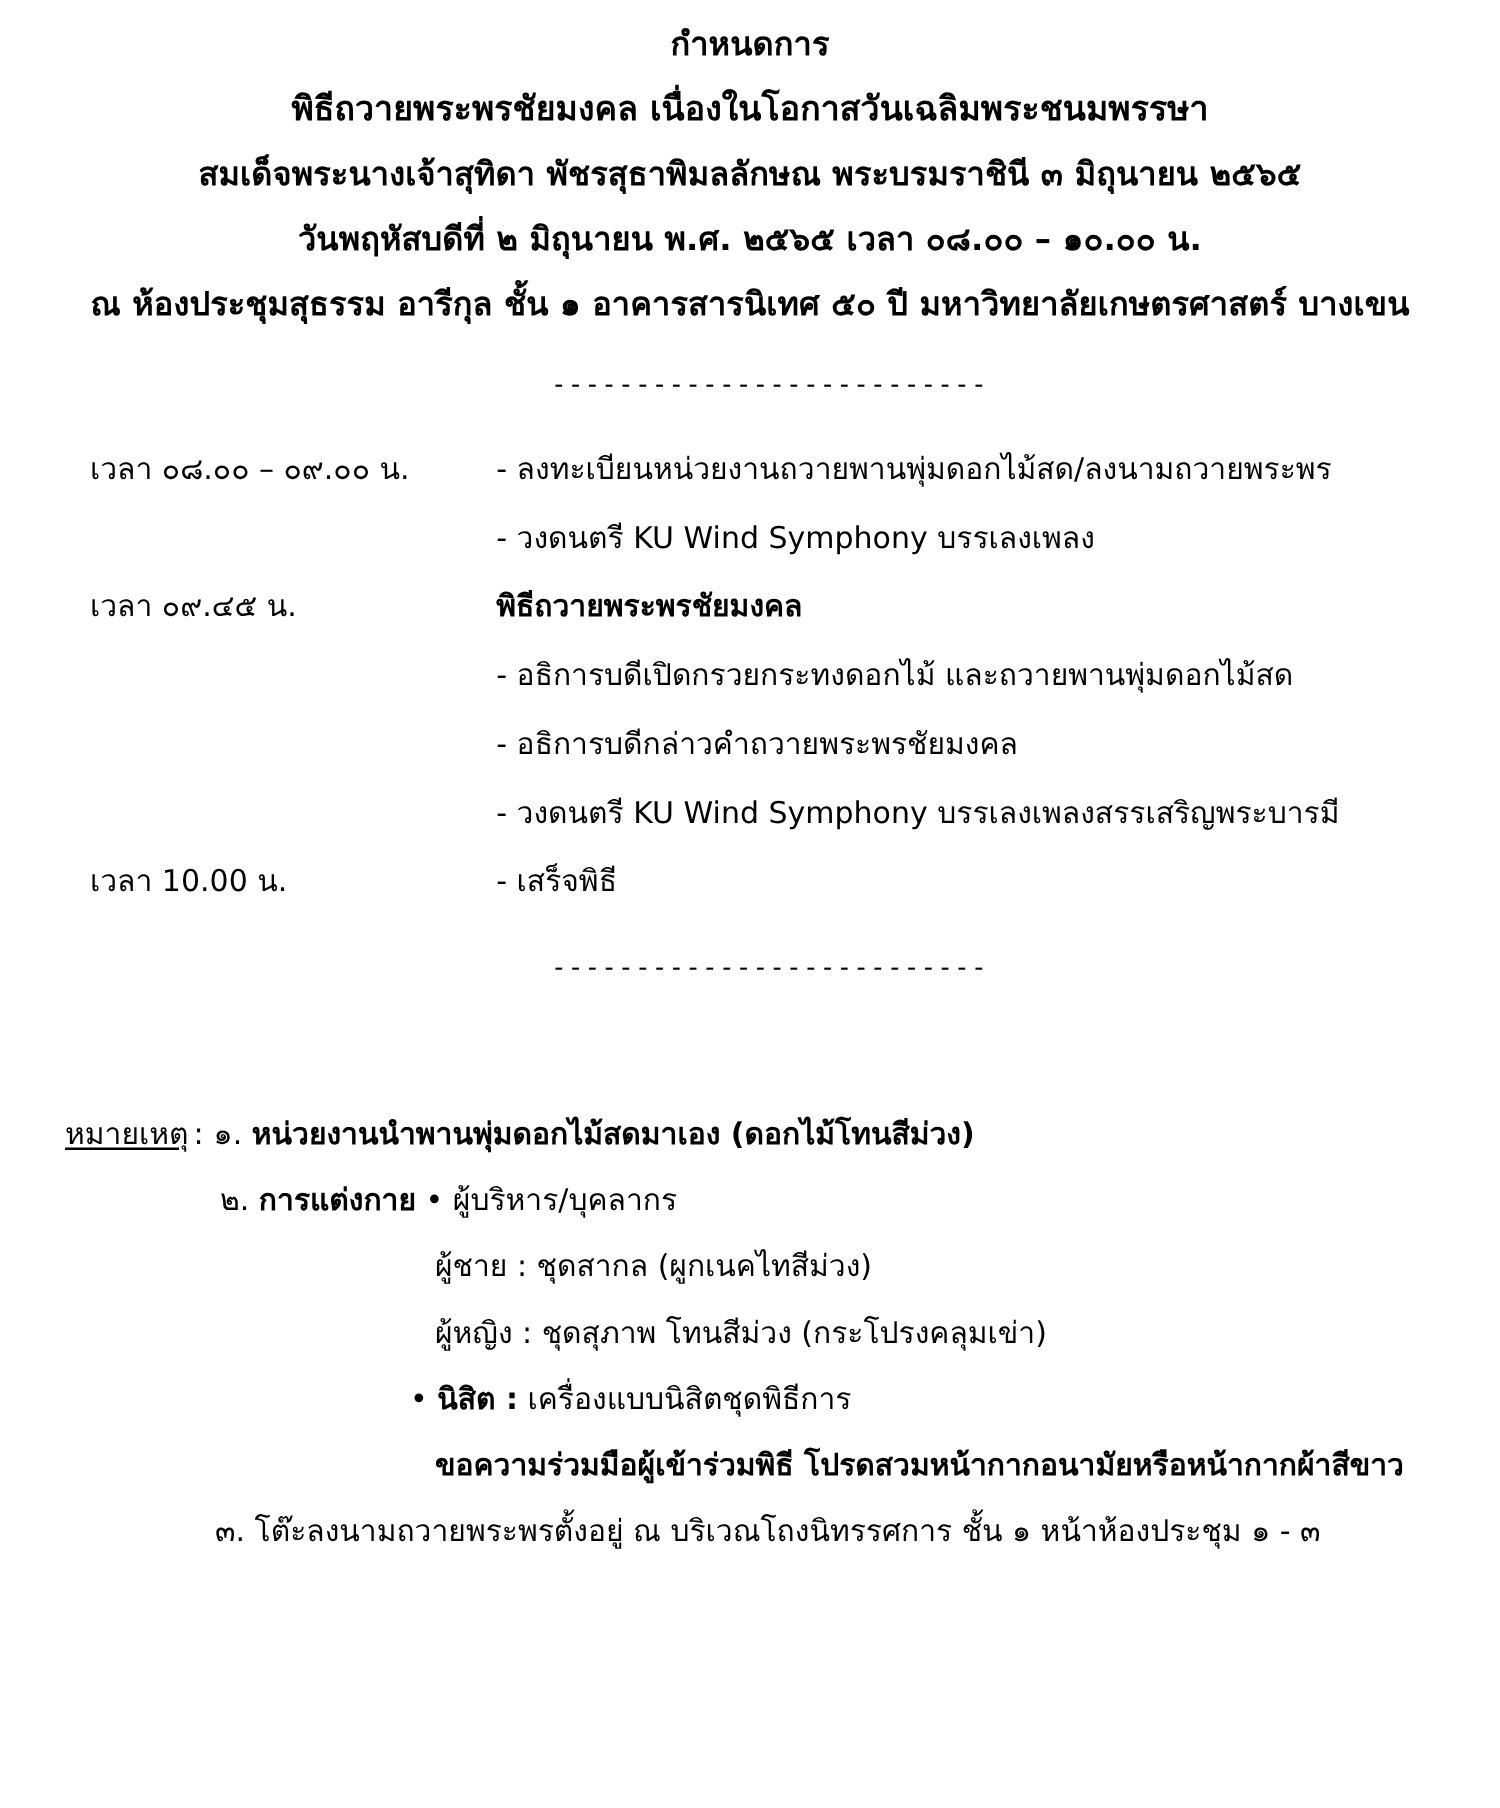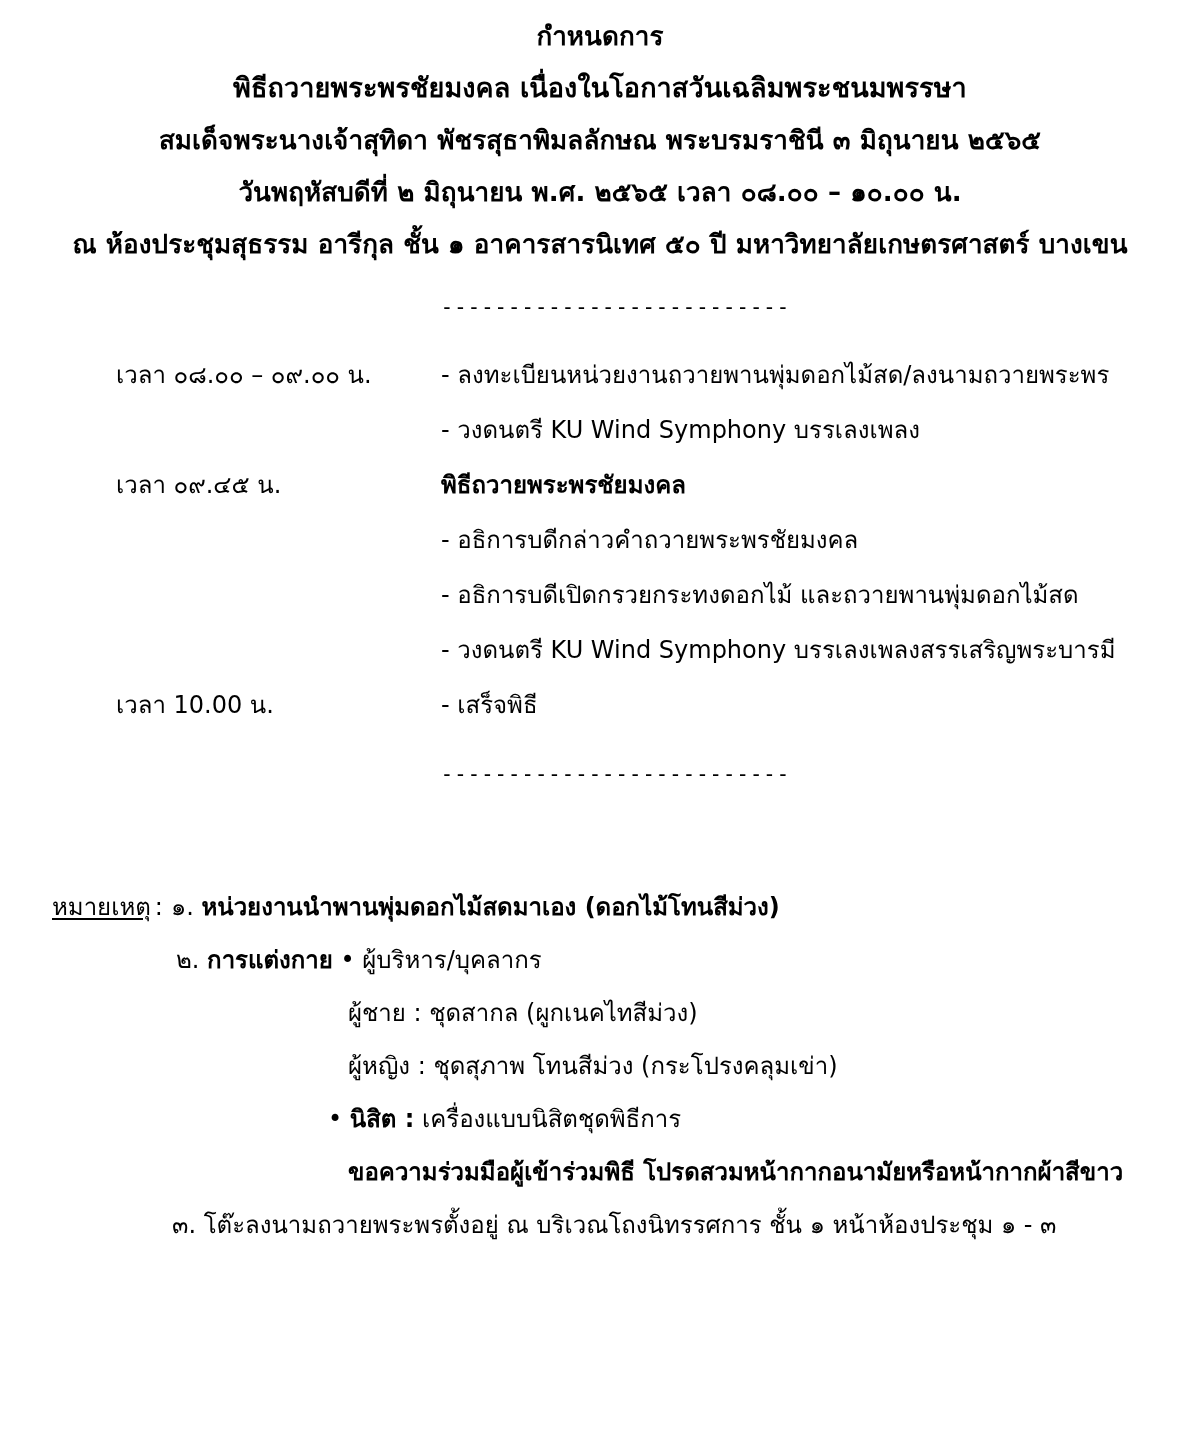--- a/index.html
+++ b/index.html
@@ -54,21 +54,21 @@
     font-family: "Liberation Sans", sans-serif;
     white-space: nowrap;
     color: #000;
   }
   .divider-1 { margin-top: 26px; margin-left: 30px; }
   .divider-2 { margin-top: 0px; margin-left: 30px; }
 
   
   .schedule {
     margin-top: 30px;
-    padding-left: 116px;
+    padding-left: 72px;
   }
   .sched-row {
     display: flex;
     align-items: flex-start;
   }
   .sched-time {
     width: 325px;
     flex: 0 0 325px;
     font-size: 24px;
     line-height: 55px;
@@ -145,22 +145,22 @@
         <div class="sched-item">- ลงทะเบียนหน่วยงานถวายพานพุ่มดอกไม้สด/ลงนามถวายพระพร</div>
         <div class="sched-item">- วงดนตรี KU Wind Symphony บรรเลงเพลง</div>
       </div>
     </div>
 
 
     <div class="sched-row">
       <div class="sched-time">เวลา ๐๙.๔๕ น.</div>
       <div class="sched-items">
         <div class="sched-item bold">พิธีถวายพระพรชัยมงคล</div>
+        <div class="sched-item">- อธิการบดีเปิดกรวยกระทงดอกไม้ และถวายพานพุ่มดอกไม้สด</div>
         <div class="sched-item">- อธิการบดีกล่าวคำถวายพระพรชัยมงคล</div>
-        <div class="sched-item">- อธิการบดีเปิดกรวยกระทงดอกไม้ และถวายพานพุ่มดอกไม้สด</div>
         <div class="sched-item">- วงดนตรี KU Wind Symphony บรรเลงเพลงสรรเสริญพระบารมี</div>
       </div>
     </div>
 
     <div class="sched-row">
       <div class="sched-time">เวลา 10.00 น.</div>
       <div class="sched-items">
         <div class="sched-item">- เสร็จพิธี</div>
       </div>
     </div>

